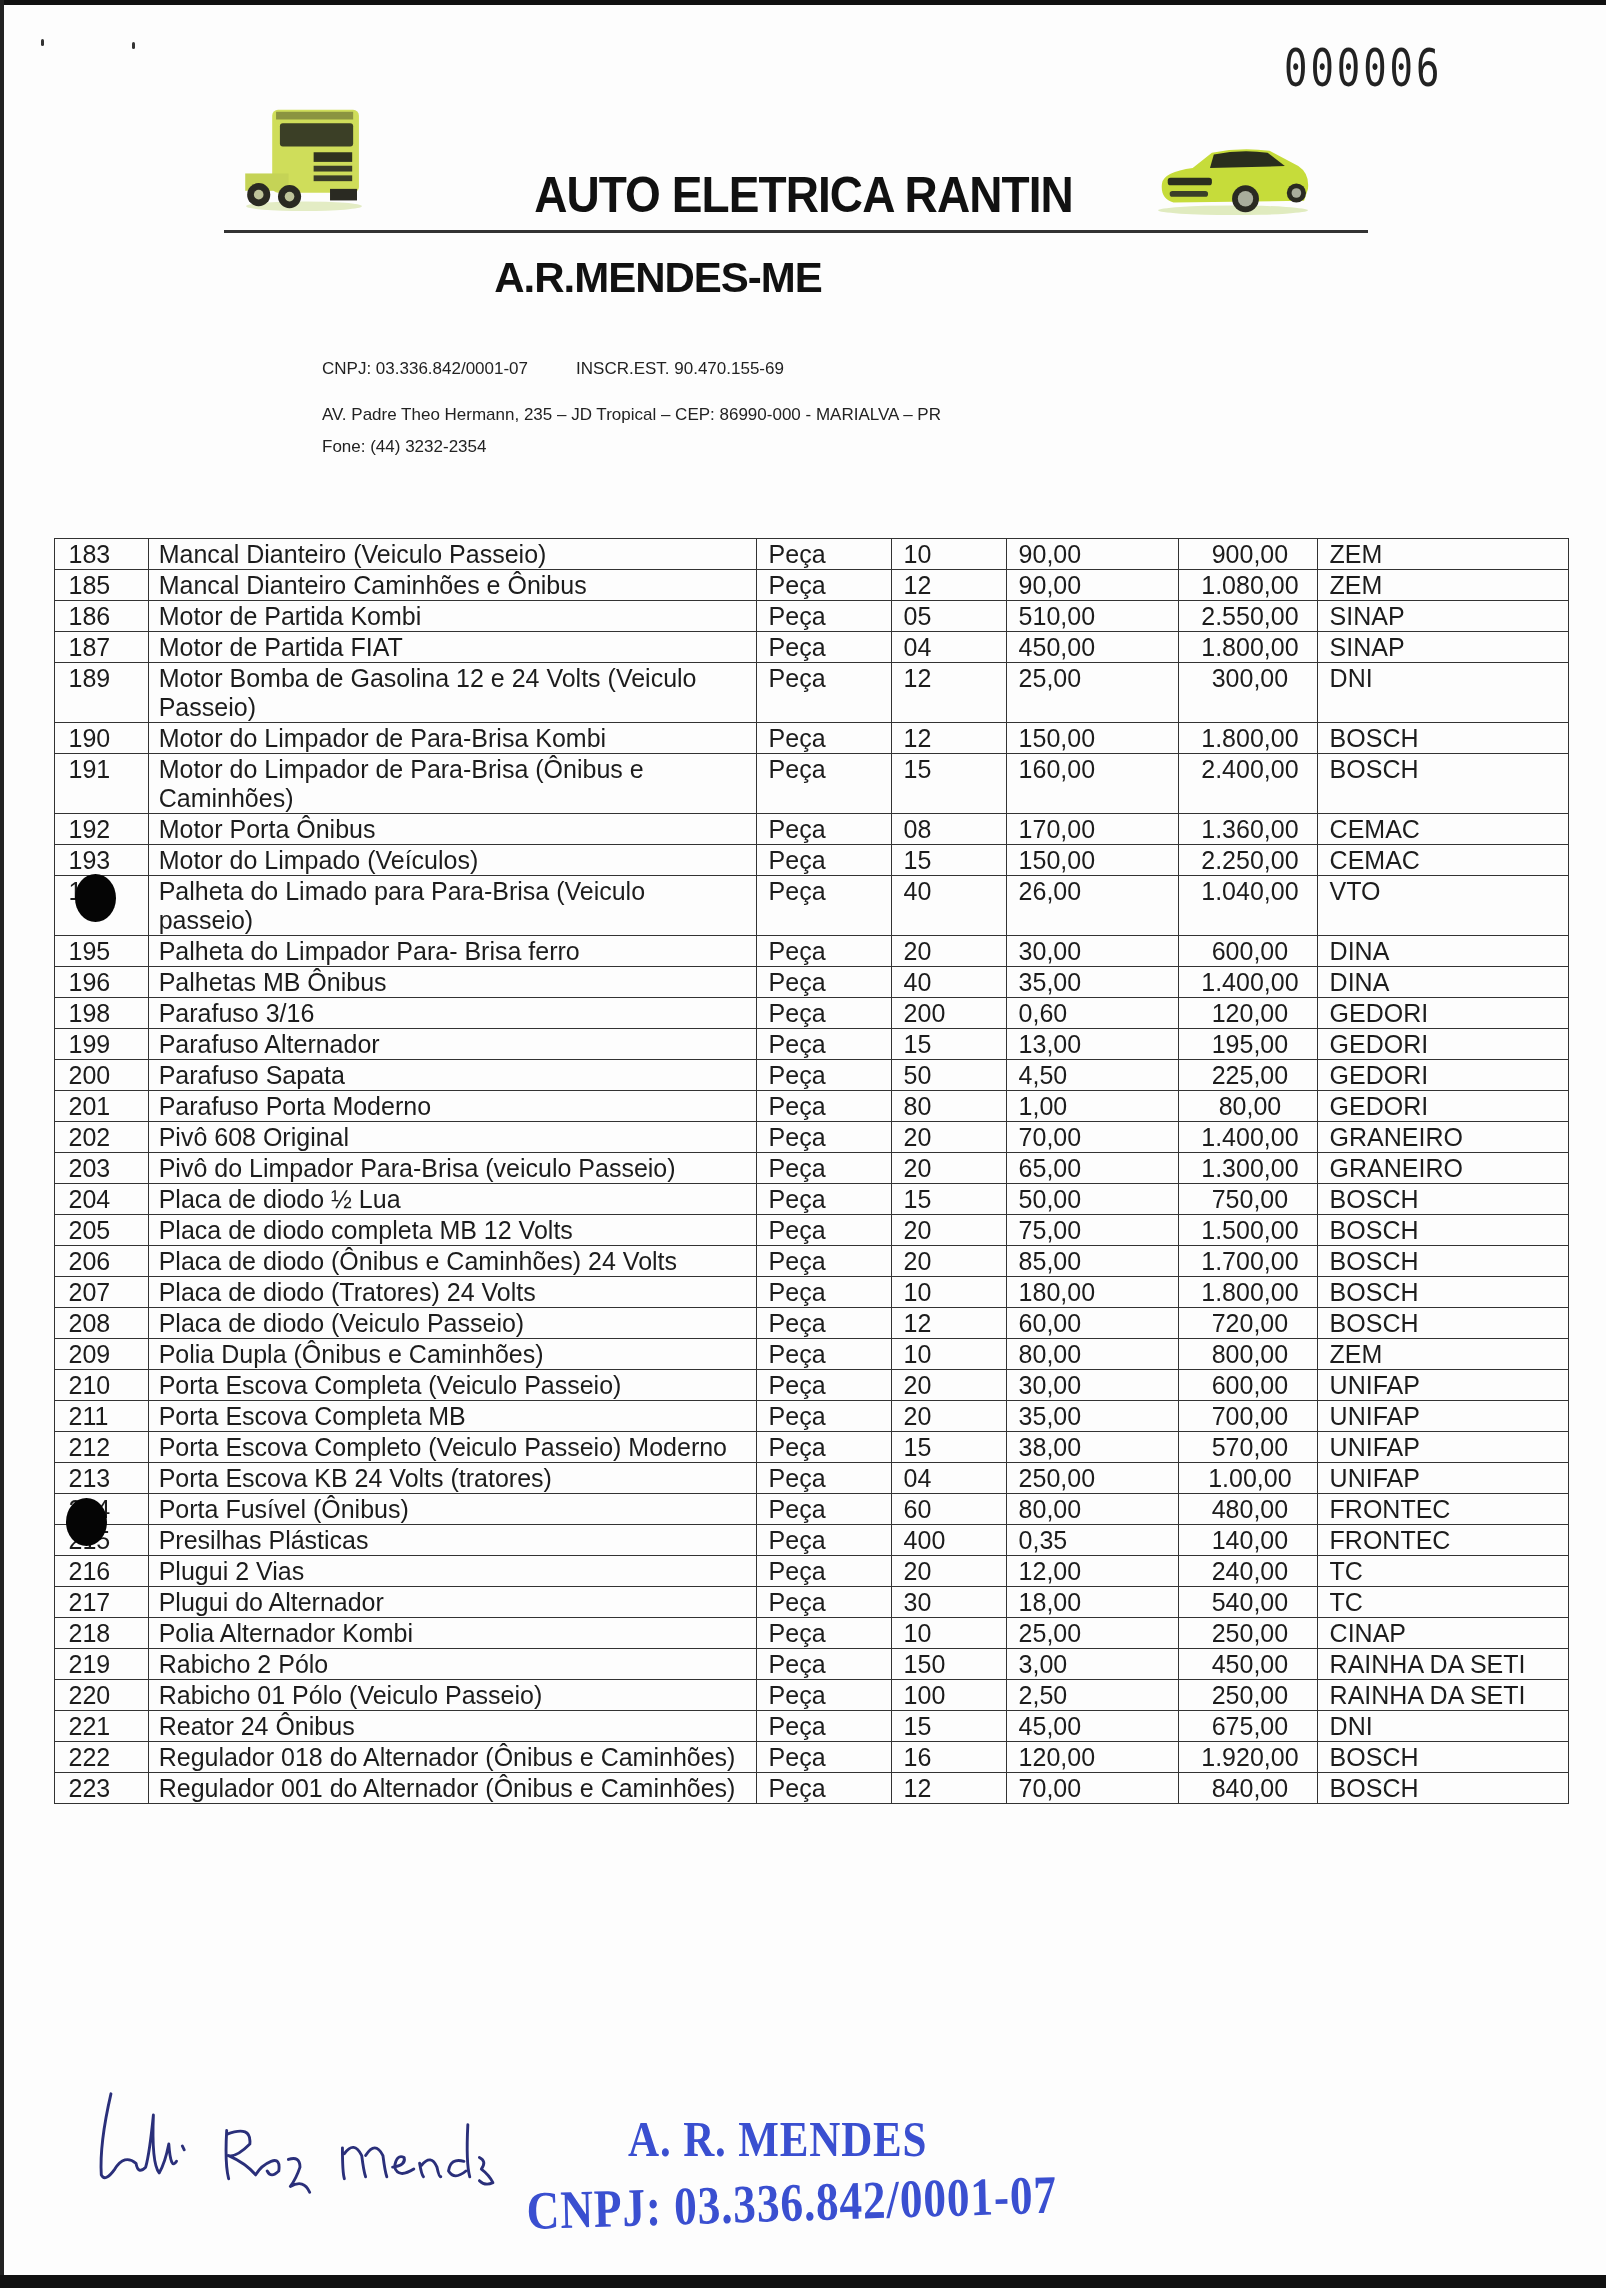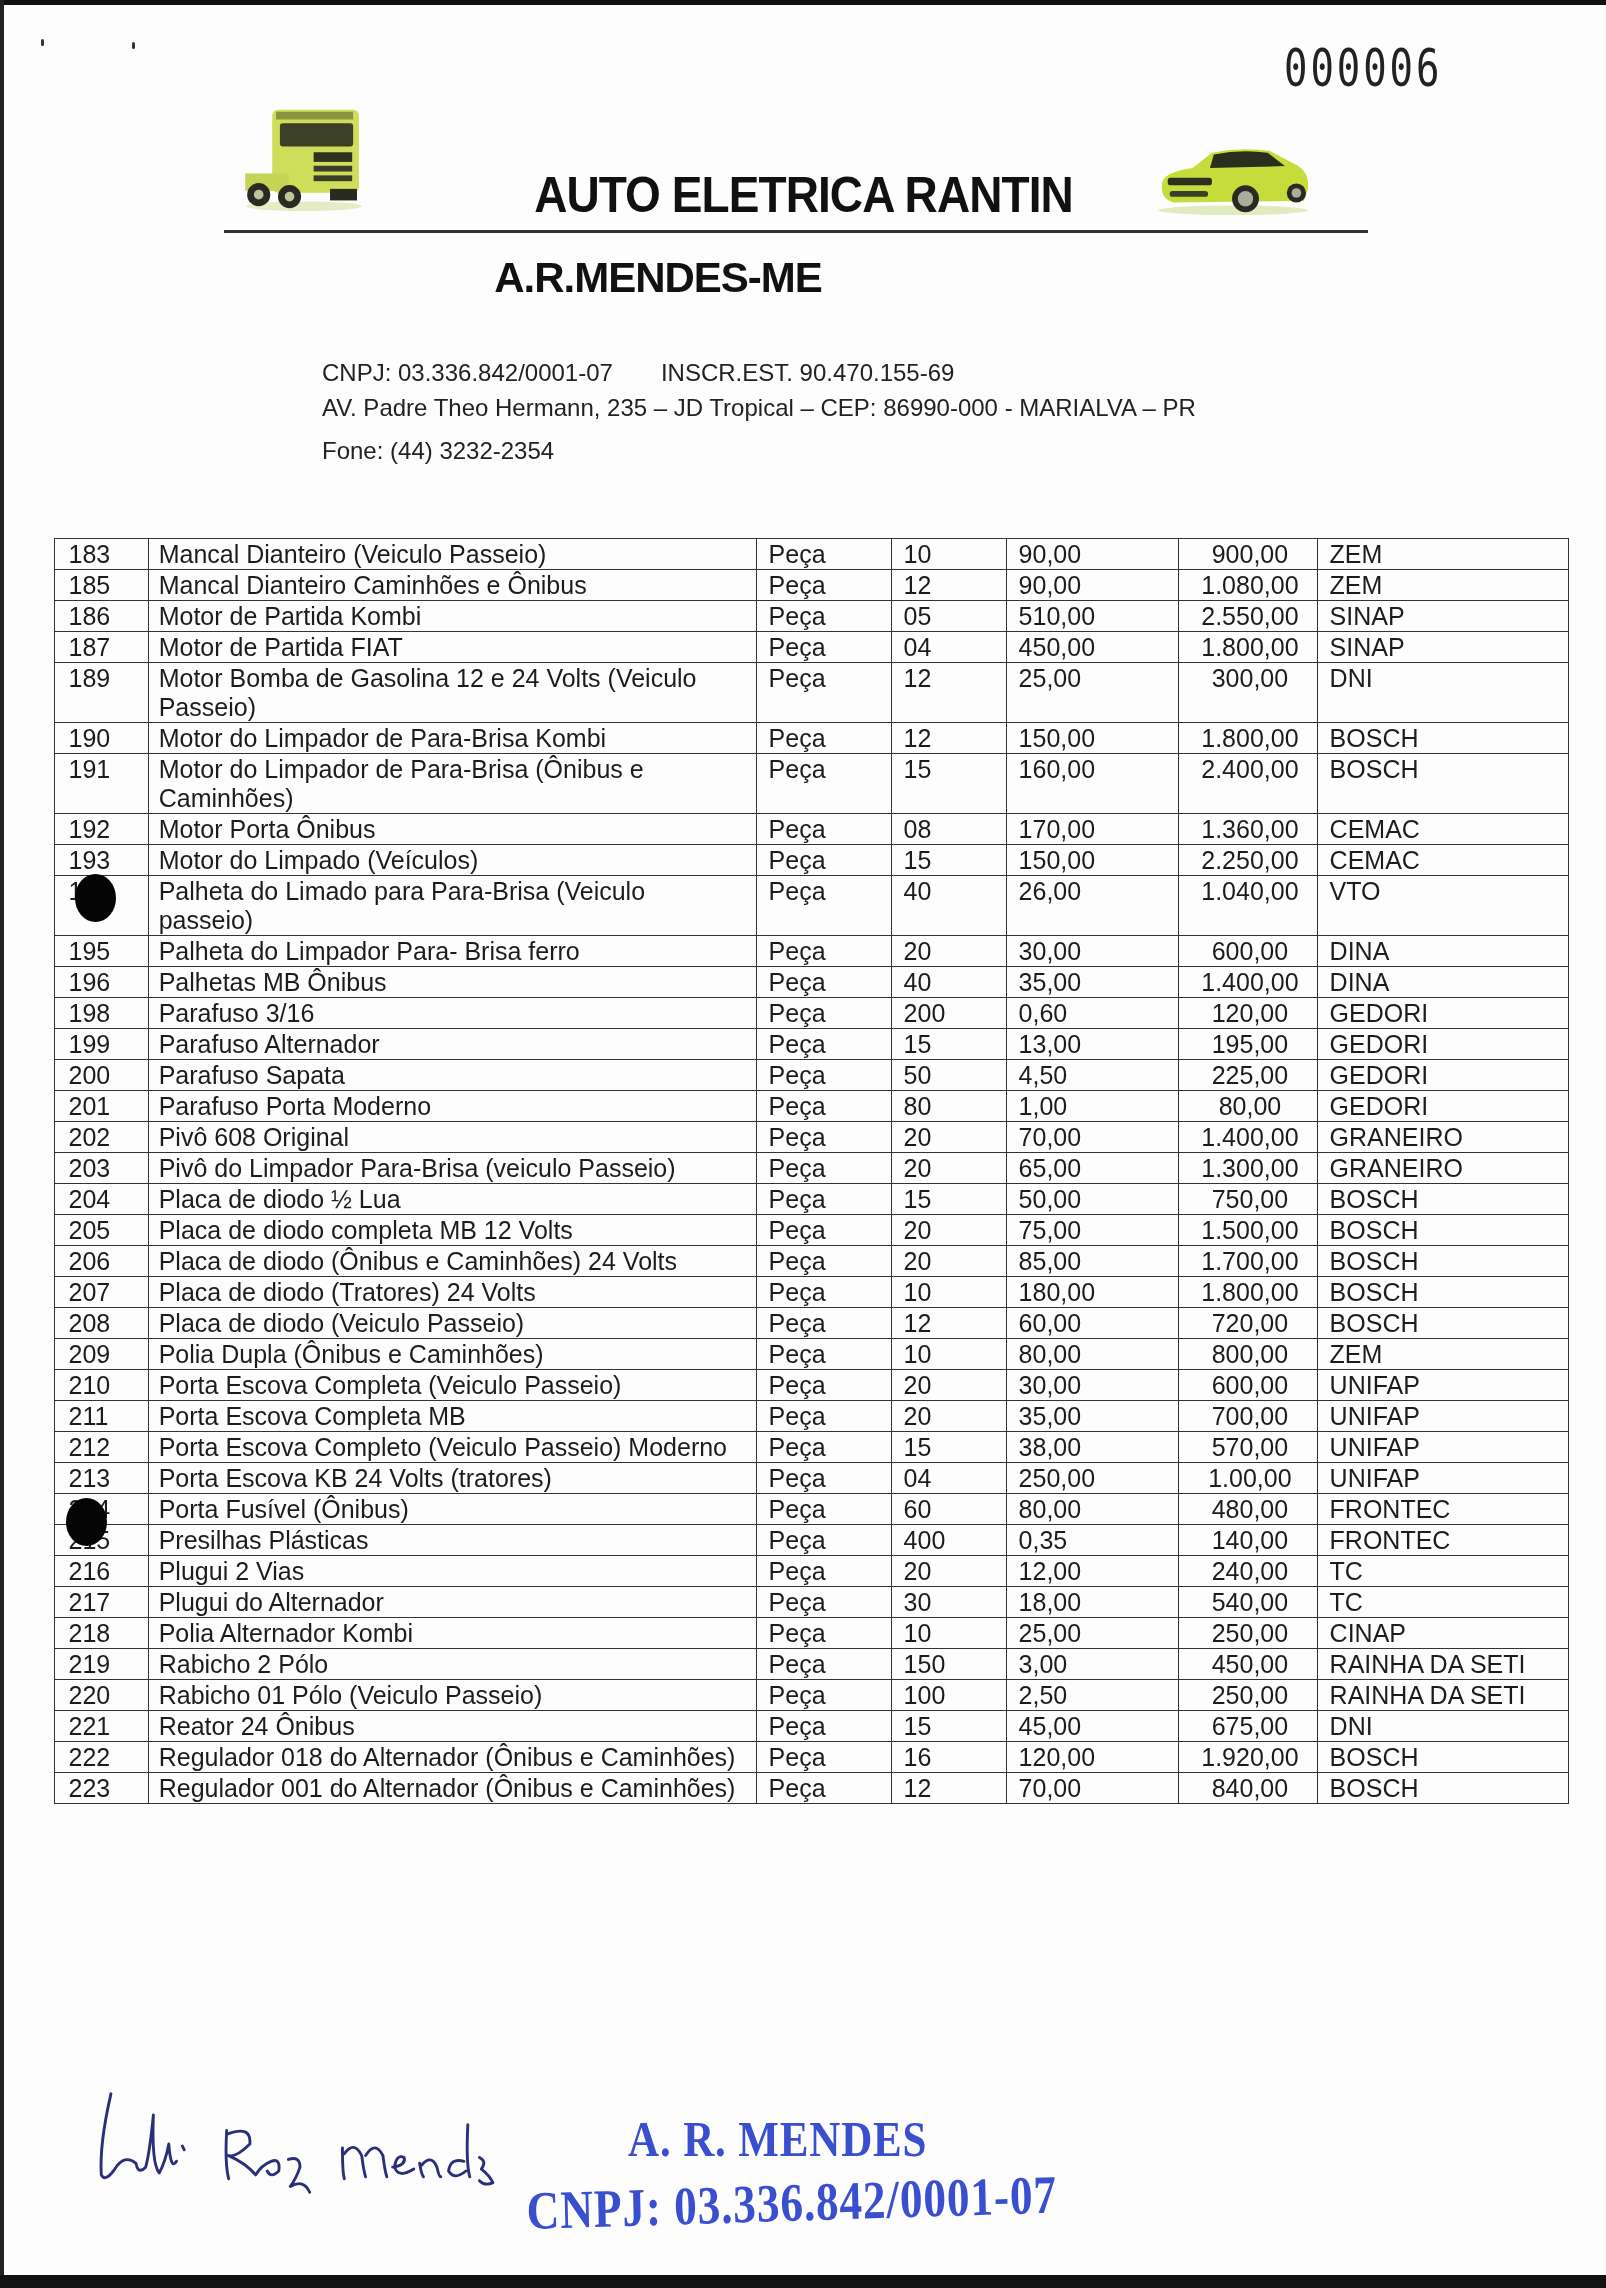--- a/index.html
+++ b/index.html
@@ -26,21 +26,21 @@
       position: absolute; left: 0; width: 1607px; top: 166px; text-align: center;
       font-family: "Liberation Sans", sans-serif; font-weight: bold; font-size: 50px;
       letter-spacing: -1px; color: #111; transform: scaleX(0.92);
     }
     .title-rule { position: absolute; left: 224px; top: 230px; width: 1144px; height: 2.9px; background: #333; }
     .company-sub {
       position: absolute; left: 0; width: 1316px; top: 254px; text-align: center;
       font-weight: bold; font-size: 42px; letter-spacing: -1px; color: #111;
     }
     .info-line {
-      position: absolute; left: 322px; font-size: 24px; color: #222;
+      position: absolute; left: 322px; font-size: 17px; color: #222;
       font-family: "Liberation Sans", sans-serif;
       text-align: right;
     }
     .info-line .gap { display: inline-block; width: 48px; }
 
     table.items {
       position: absolute; left: 54px; top: 538px; width: 1514px;
       border-collapse: collapse; table-layout: fixed;
       font-family: "Liberation Sans", sans-serif; font-size: 25px; line-height: 29px;
     }
@@ -108,21 +108,21 @@
   <circle cx="148" cy="50" r="5" fill="#a9ad9c"></circle>
 </svg>
 
 <div class="company-title">AUTO ELETRICA RANTIN</div>
 <div class="title-rule"></div>
 <div class="company-sub">A.R.MENDES-ME</div>
 
 <div class="info-line" style="top:359px;">
   <span>CNPJ: 03.336.842/0001-07</span><span class="gap"></span><span>INSCR.EST. 90.470.155-69</span>
 </div>
-<div class="info-line" style="top:394px;">AV. Padre Theo Hermann, 235 – JD Tropical – CEP: 86990-000  - MARIALVA – PR</div>
+<div class="info-line" style="top:405px;">AV. Padre Theo Hermann, 235 – JD Tropical – CEP: 86990-000  - MARIALVA – PR</div>
 <div class="info-line" style="top:437px;">Fone: (44) 3232-2354</div>
 
 <table class="items">
   <colgroup>
     <col style="width:94px">
     <col style="width:608px">
     <col style="width:135px">
     <col style="width:115px">
     <col style="width:172px">
     <col style="width:139px">

